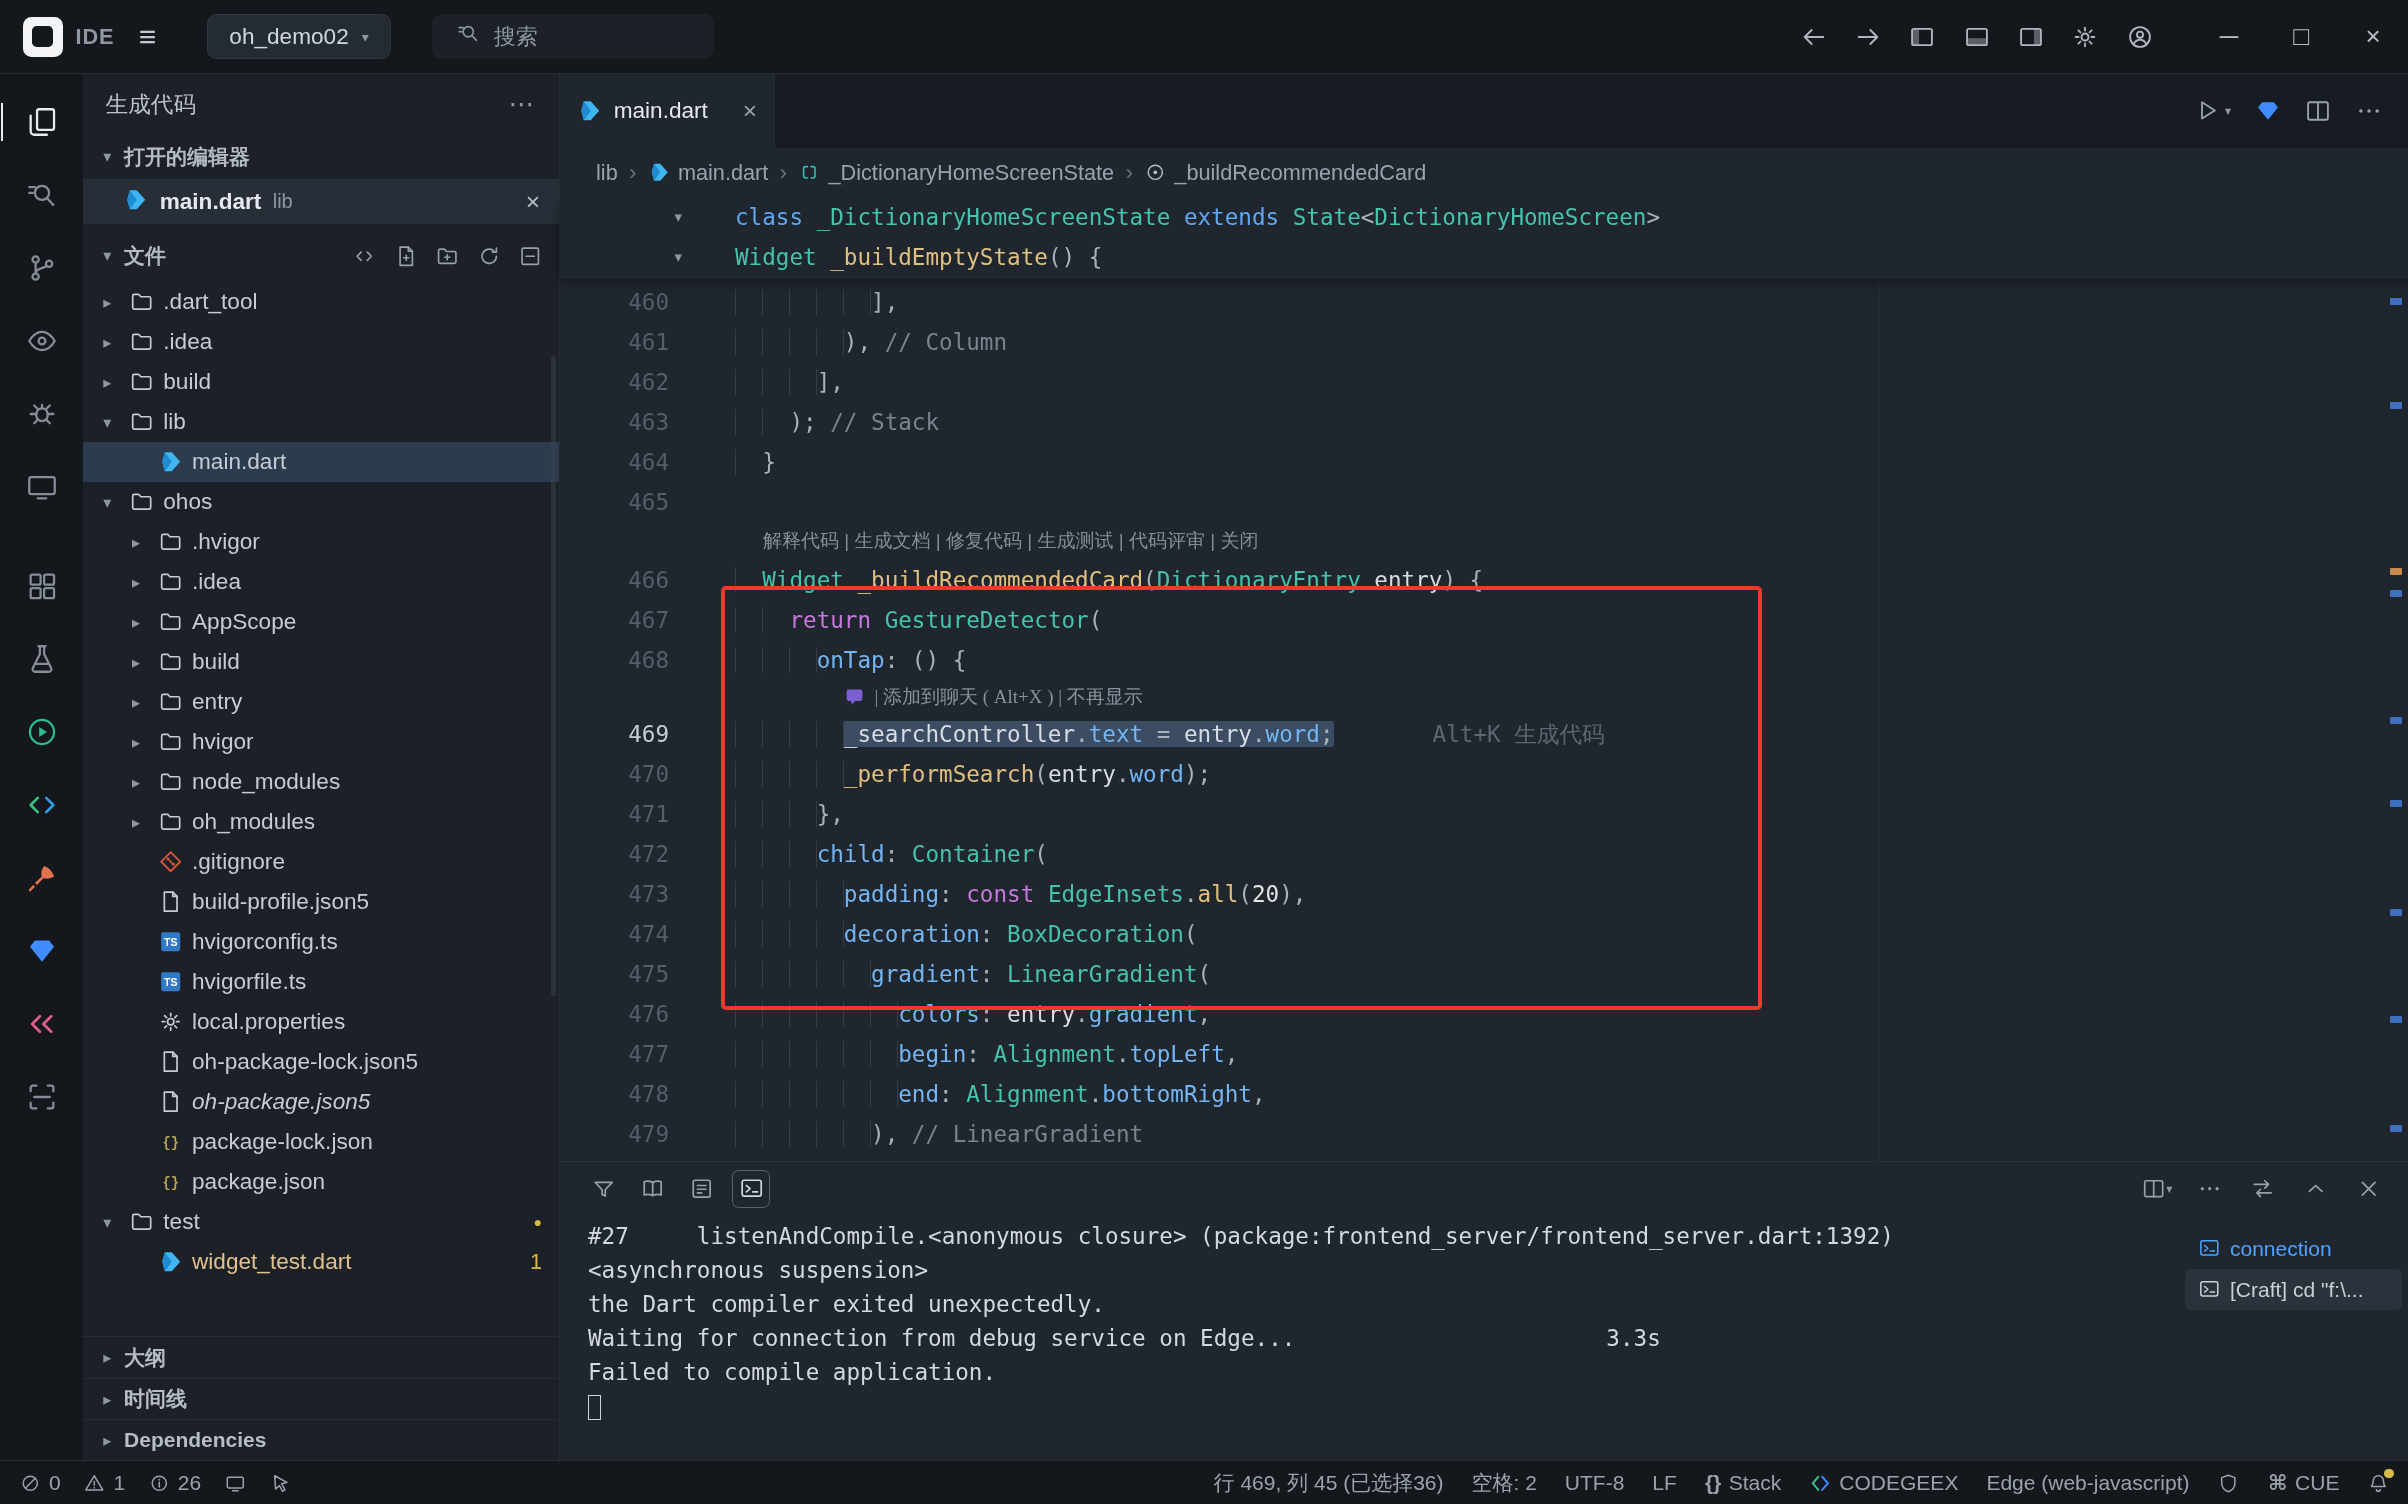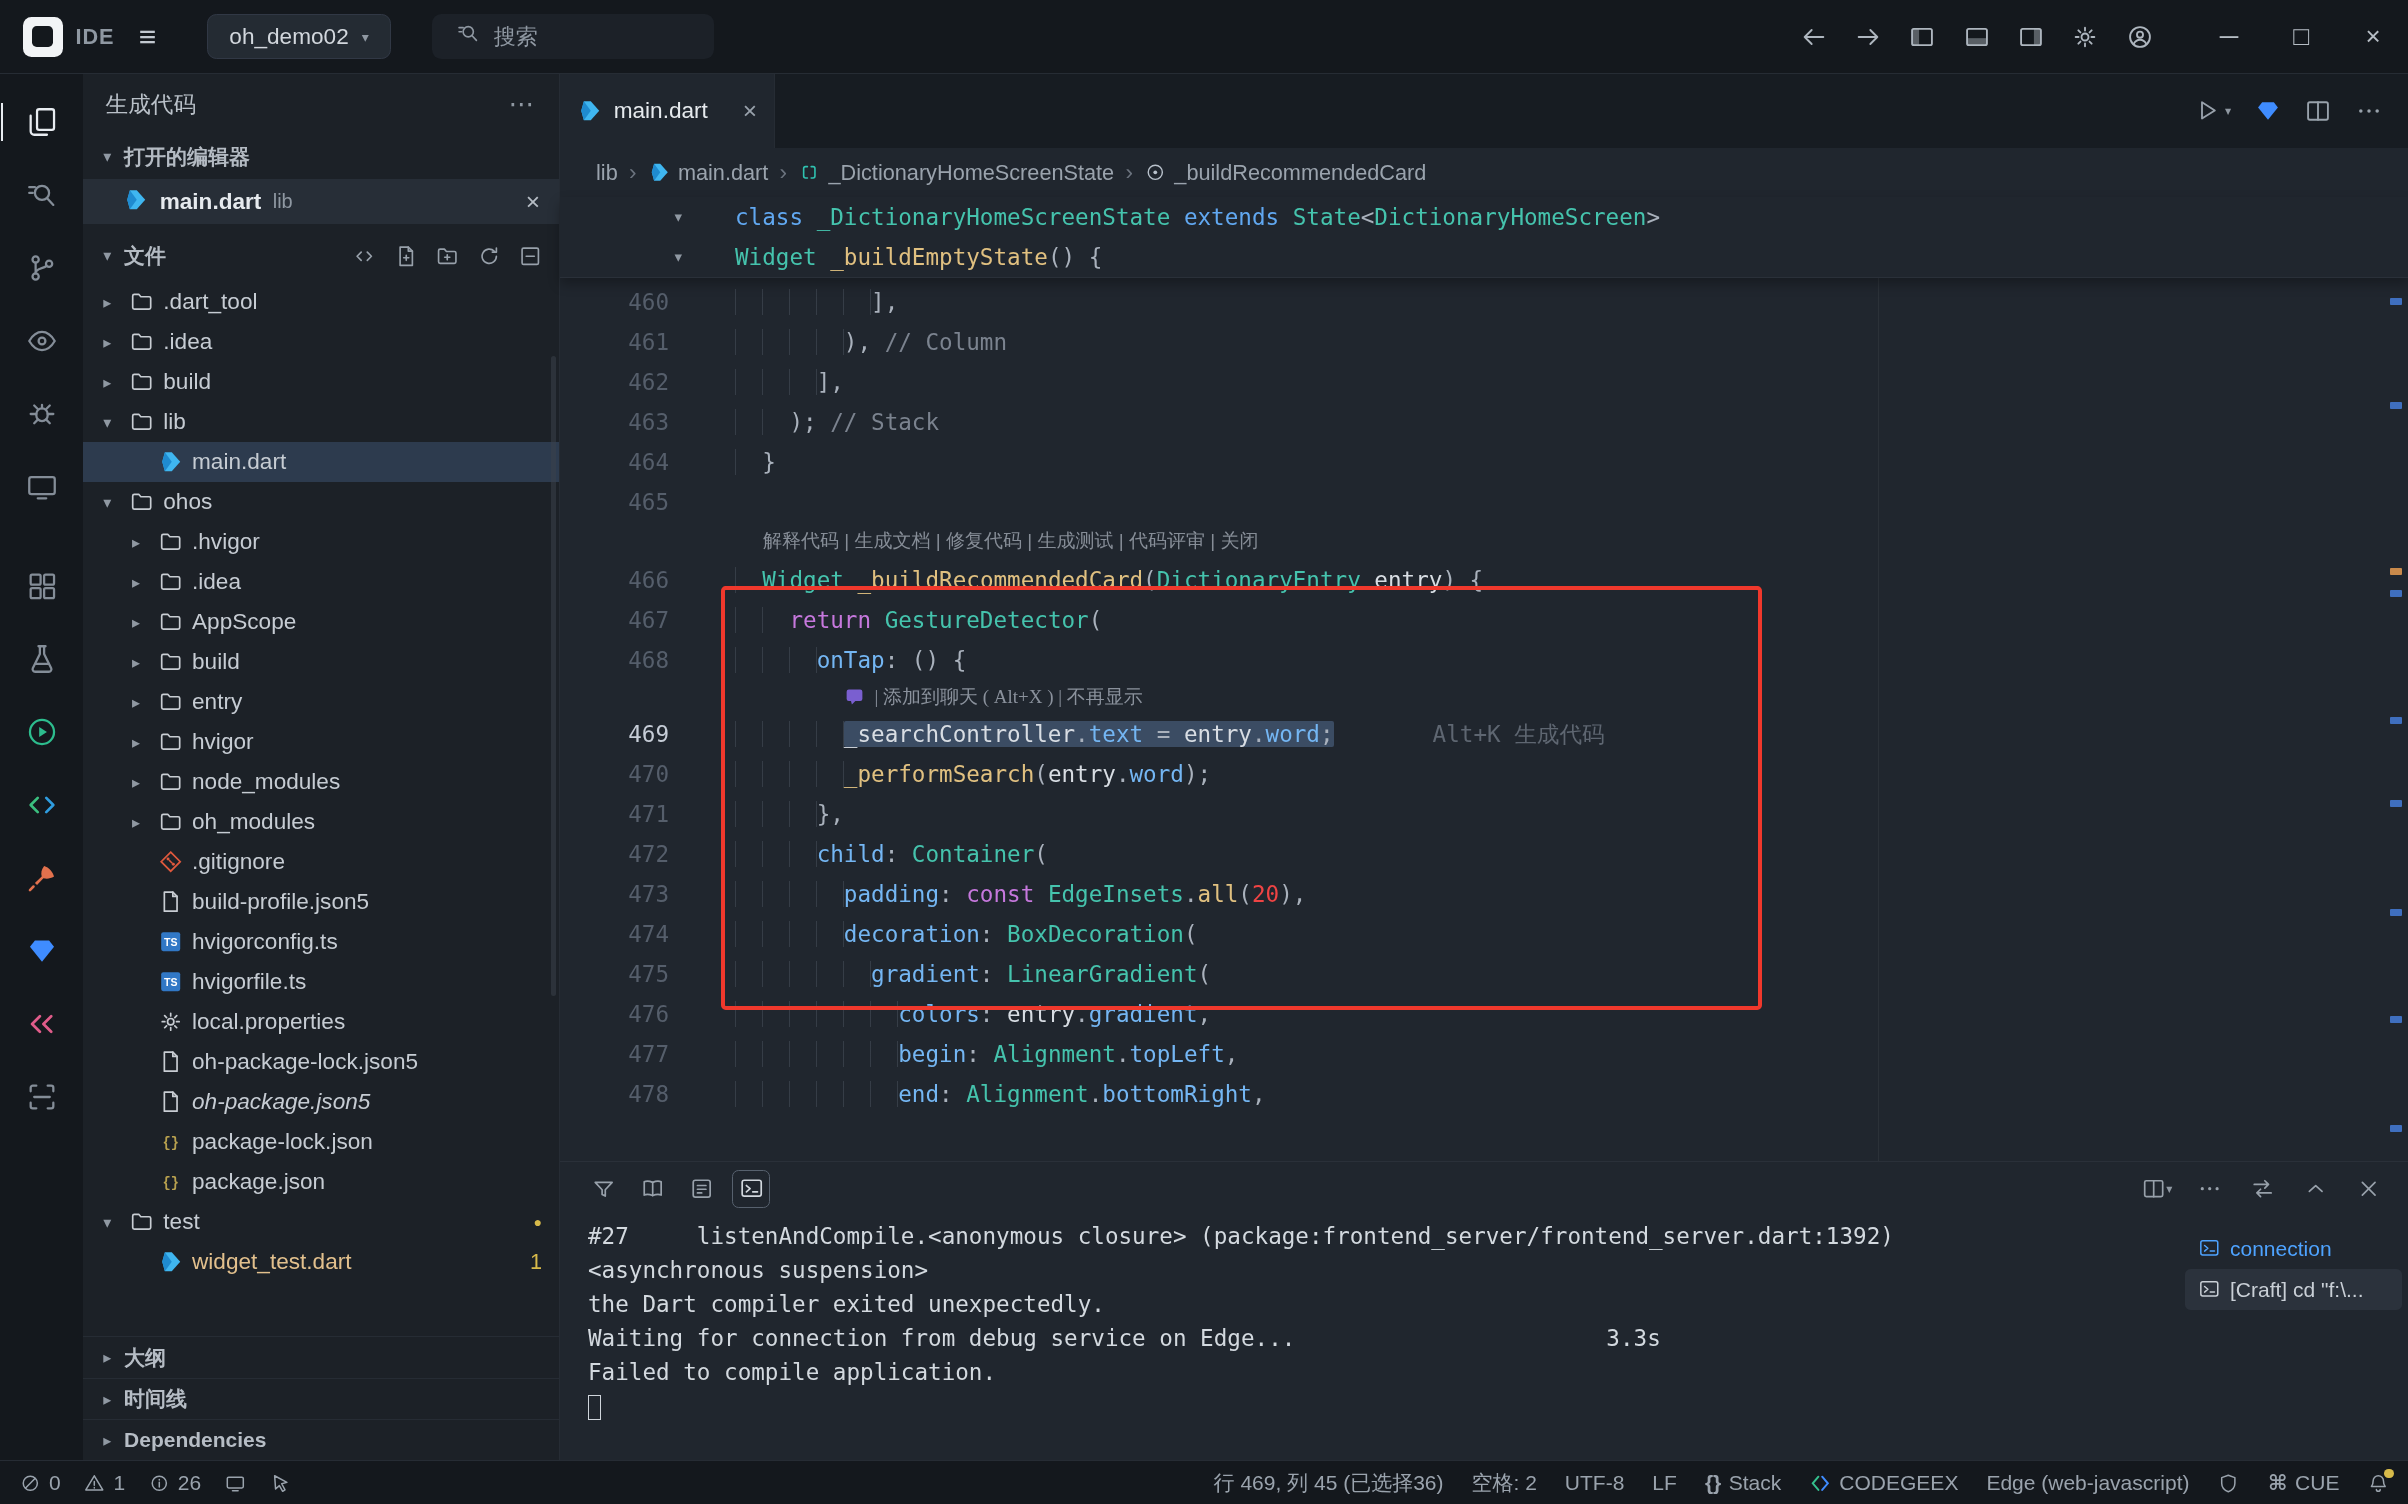--- a/index.html
+++ b/index.html
@@ -85,21 +85,21 @@
 .code-wrap{flex:1;position:relative;overflow:hidden}
 .code-rows{position:absolute;left:0;right:0;top:3.8px}
 .code-row{display:flex;height:40px}
 .code-row.lens-row{height:38px}
 .code-row.hint-row{height:34px}
 .gutter{flex:0 0 141px;text-align:right;padding-right:32px;color:#555e6b;font-size:22.6px;line-height:40px;font-family:"DejaVu Sans Mono","Liberation Mono",monospace}
 .gutter.active{color:#c6cdd7}
 .line-content{flex:1;white-space:pre;font-family:"DejaVu Sans Mono","Liberation Mono",monospace;font-size:22.6px;line-height:40px;padding-left:34px;min-width:0}
 .tk-ind{color:transparent;background-image:repeating-linear-gradient(to right,rgba(130,142,158,.22) 0 0.9px,transparent 0.9px 27px)}
 .tk-kw{color:#61a8f1}.tk-kw2{color:#c678dd}.tk-type{color:#45c3ad}.tk-fn{color:#e0c080}
-.tk-prop{color:#74b6f3}.tk-var{color:#d8dde3}.tk-var2{color:#d8dde3}.tk-num{color:#ef4444}
+.tk-prop{color:#74b6f3}.tk-var{color:#d8dde3}.tk-var2{color:#d8dde3}.tk-num{color:#e5e5e5}
 .tk-cmt{color:#7b838f}.tk-pun{color:#a9b1bc}
 .sel{background:#3b4c63;border-radius:1.9px}
 .ghost{color:#5e6671;margin-left:99px}
 .line-content.lens{font-family:"Liberation Sans",sans-serif;font-size:19px;line-height:38px;color:#868d97;padding-left:62px}
 .line-content.hint{font-family:Liberation Serif, serif;font-size:19px;line-height:34px;color:#8a919c;display:flex;align-items:center;gap:9.4px;white-space:normal}
 .hint-ico{display:flex}.hint-ico svg{width:21px;height:21px}
 .ruler{position:absolute;left:1318px;top:0;bottom:0;width:0.9px;background:rgba(255,255,255,.05)}
 .ov-mark{position:absolute;right:6.6px;width:12.2px;height:6.6px;background:#3f6fbf;border-radius:0.9px}
 .ov-mark.orange{background:#c98a4b}
 .annotation-box{position:absolute;left:161px;top:308px;width:1041px;height:424px;border:4.7px solid #f0382c;border-radius:4.7px;z-index:6;pointer-events:none}
@@ -779,20 +779,24 @@
               <span class="gutter">476</span>
               <span class="line-content"><span class="tk-ind">            </span><span class="tk-prop">colors</span><span class="tk-pun">: </span><span class="tk-var">entry</span><span class="tk-pun">.</span><span class="tk-prop">gradient</span><span class="tk-pun">,</span></span>
             </div>
             <div class="code-row">
               <span class="gutter">477</span>
               <span class="line-content"><span class="tk-ind">            </span><span class="tk-prop">begin</span><span class="tk-pun">: </span><span class="tk-type">Alignment</span><span class="tk-pun">.</span><span class="tk-prop">topLeft</span><span class="tk-pun">,</span></span>
             </div>
             <div class="code-row">
               <span class="gutter">478</span>
               <span class="line-content"><span class="tk-ind">            </span><span class="tk-prop">end</span><span class="tk-pun">: </span><span class="tk-type">Alignment</span><span class="tk-pun">.</span><span class="tk-prop">bottomRight</span><span class="tk-pun">,</span></span>
+            </div>
+            <div class="code-row">
+              <span class="gutter">479</span>
+              <span class="line-content"><span class="tk-ind">          </span><span class="tk-pun">), </span><span class="tk-cmt">// LinearGradient</span></span>
             </div>
           </div>
         <div class="annotation-box"></div>
         <div>
           <div class="ov-mark" style="top:20px"></div>
           <div class="ov-mark" style="top:124px"></div>
           <div class="ov-mark orange" style="top:290px"></div>
           <div class="ov-mark" style="top:312px"></div>
           <div class="ov-mark" style="top:439px"></div>
           <div class="ov-mark" style="top:522px"></div>

